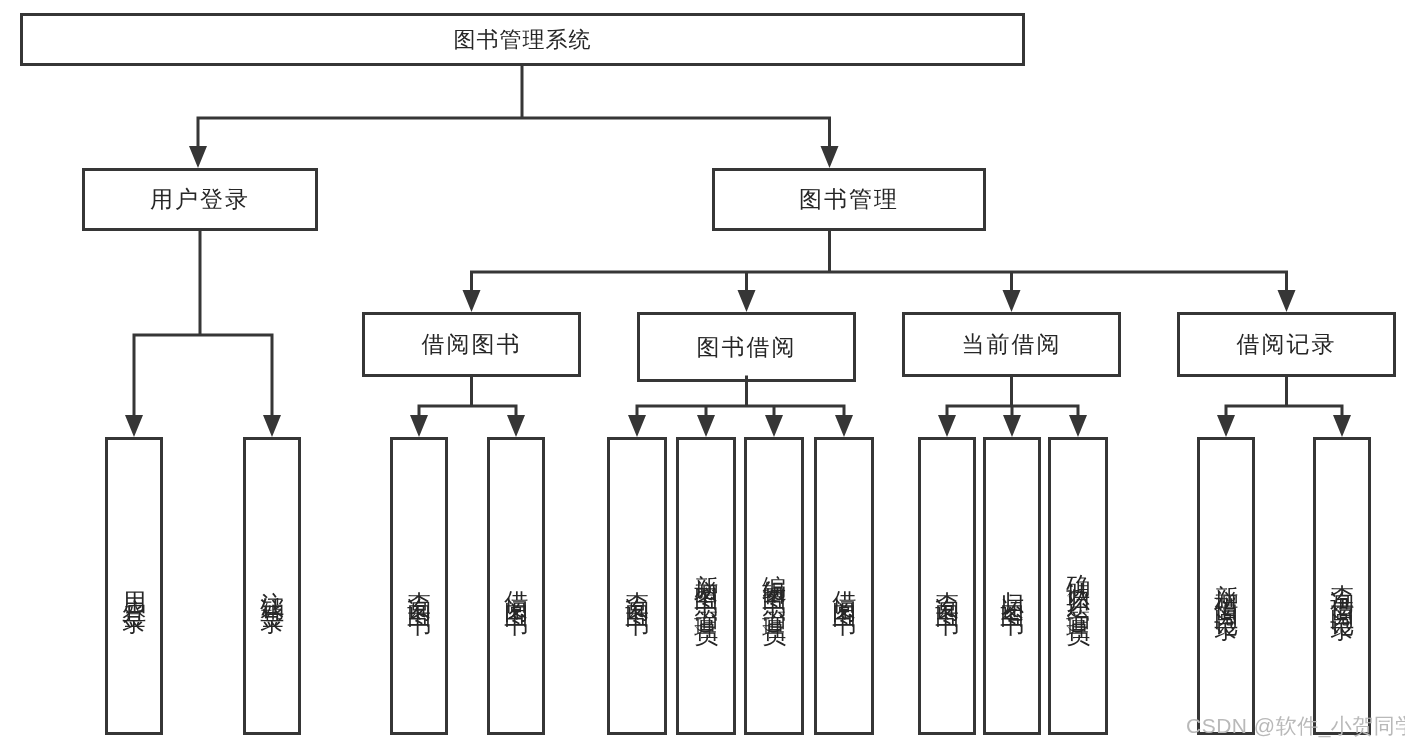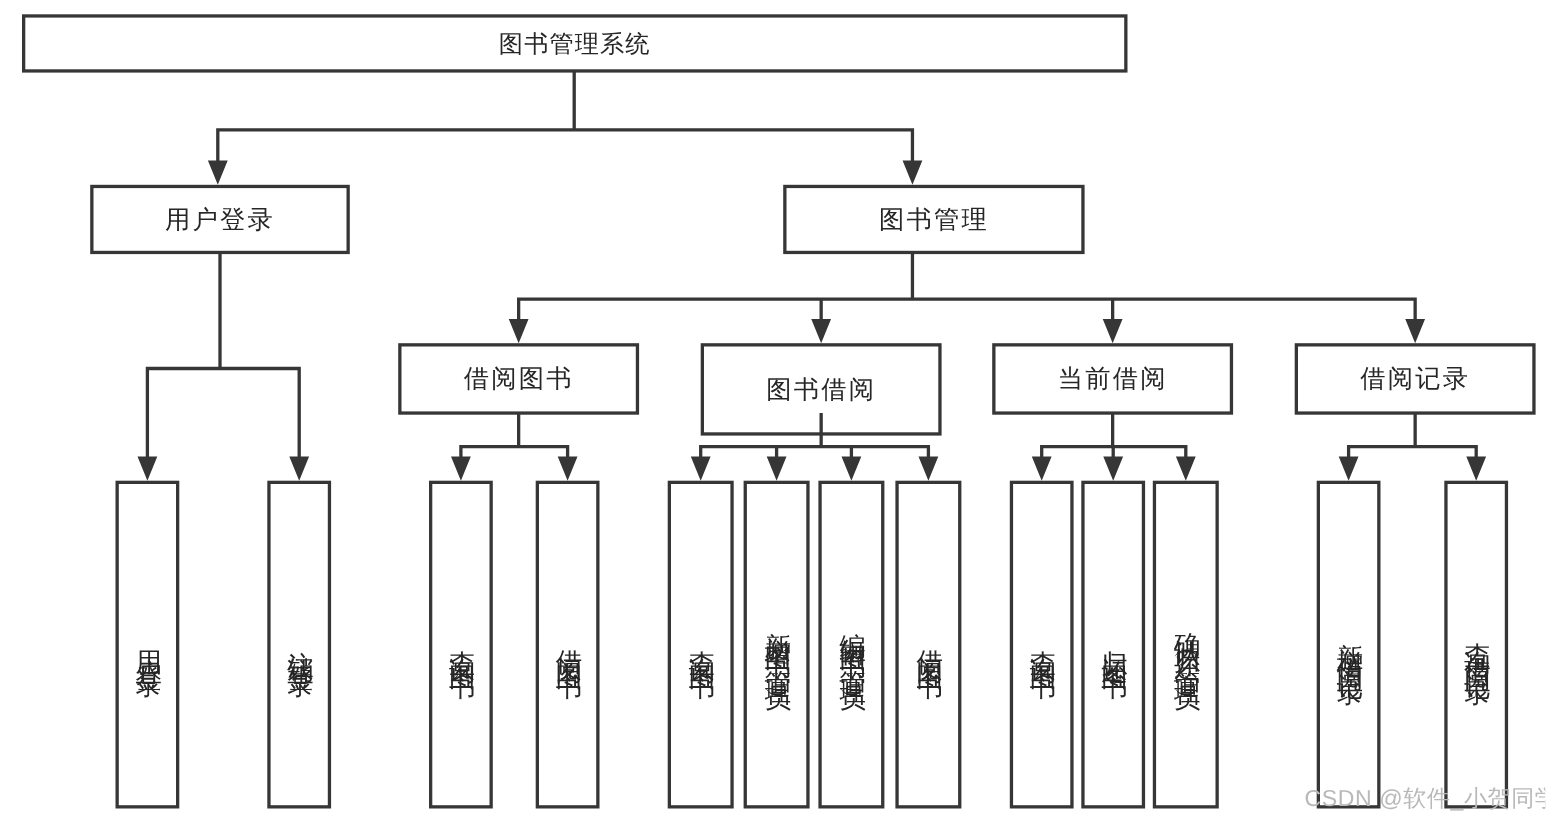--- a/index.html
+++ b/index.html
@@ -69,21 +69,21 @@
   <div class="node" style="left:82px; top:168px; width:236px; height:63px;">
     <span class="hlabel">用户登录</span>
   </div>
   <div class="node" style="left:712px; top:168px; width:274px; height:63px;">
     <span class="hlabel">图书管理</span>
   </div>
 
   <div class="node" style="left:362px; top:312px; width:219px; height:65px;">
     <span class="hlabel">借阅图书</span>
   </div>
-  <div class="node" style="left:637px; top:312px; width:219px; height:84px;">
+  <div class="node" style="left:637px; top:312px; width:219px; height:70px;">
     <span class="hlabel">图书借阅</span>
   </div>
   <div class="node" style="left:1177px; top:312px; width:219px; height:65px;">
     <span class="hlabel">借阅记录</span>
   </div>
   <div class="node" style="left:902px; top:312px; width:219px; height:65px;">
     <span class="hlabel">当前借阅</span>
   </div>
 
   <div class="node leaf" style="left:105px;">

